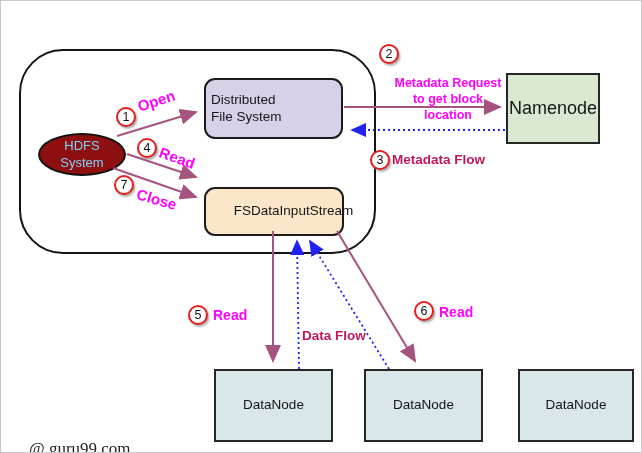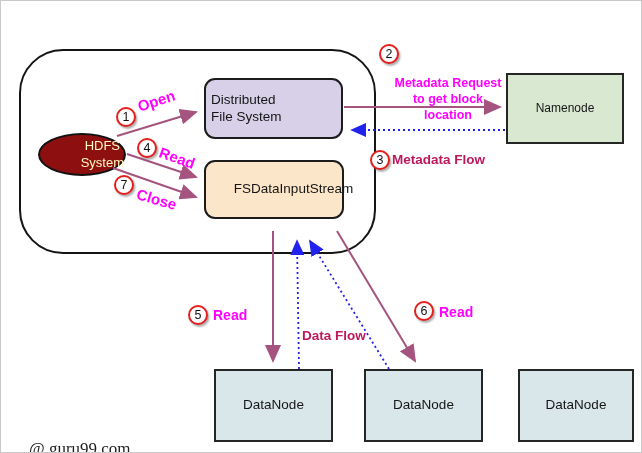--- a/index.html
+++ b/index.html
@@ -21,36 +21,36 @@
     position: absolute; z-index: 2;
     display: flex; align-items: center; justify-content: center;
     color: #151515; font-size: 13.5px; line-height: 1.25; text-align: center;
   }
   .node-dfs {
     left: 203px; top: 77px; width: 139px; height: 61px;
     background: #d7d0e8; border: 2px solid #1c1c1c; border-radius: 11px;
     justify-content: flex-start; text-align: left; padding-left: 5px;
   }
   .node-fsdis {
-    left: 203px; top: 159px; width: 140px; height: 59px;
+    left: 203px; top: 186px; width: 140px; height: 49px;
     background: #fce6c9; border: 2px solid #1c1c1c; border-radius: 11px; padding-left: 39px;
   }
   .node-namenode {
-    left: 505px; top: 72px; width: 118px; height: 71px;
-    background: #d9e8d1; border: 2px solid #262626; font-size: 12px;
+    left: 505px; top: 72px; width: 94px; height: 71px;
+    background: #d9e8d1; border: 2px solid #262626; font-size: 18px;
   }
   .node-datanode {
     top: 368px; width: 119px; height: 73px;
     background: #d9e6ea; border: 2px solid #262626; font-size: 13.5px;
   }
   .dn1 { left: 213px; } .dn2 { left: 363px; } .dn3 { left: 517px; width: 116px; }
   .node-client {
     left: 37px; top: 132px; width: 88px; height: 43px;
     background: #8e0f0f; border: 2px solid #111; border-radius: 50%;
-    color: #fef9c3; font-size: 13px; line-height: 1.3; justify-content: flex-end;
+    color: #7dd3fc; font-size: 13px; line-height: 1.3;
   }
   .badge {
     position: absolute; z-index: 5;
     width: 20px; height: 20px; border-radius: 50%;
     background: #ffffff; border: 2px solid #e61e1e;
     box-shadow: 1.5px 2px 2px rgba(110,110,110,0.55);
     display: flex; align-items: center; justify-content: center;
     color: #111; font-size: 12.5px;
   }
   .b1 { left: 115px; top: 106px; }

